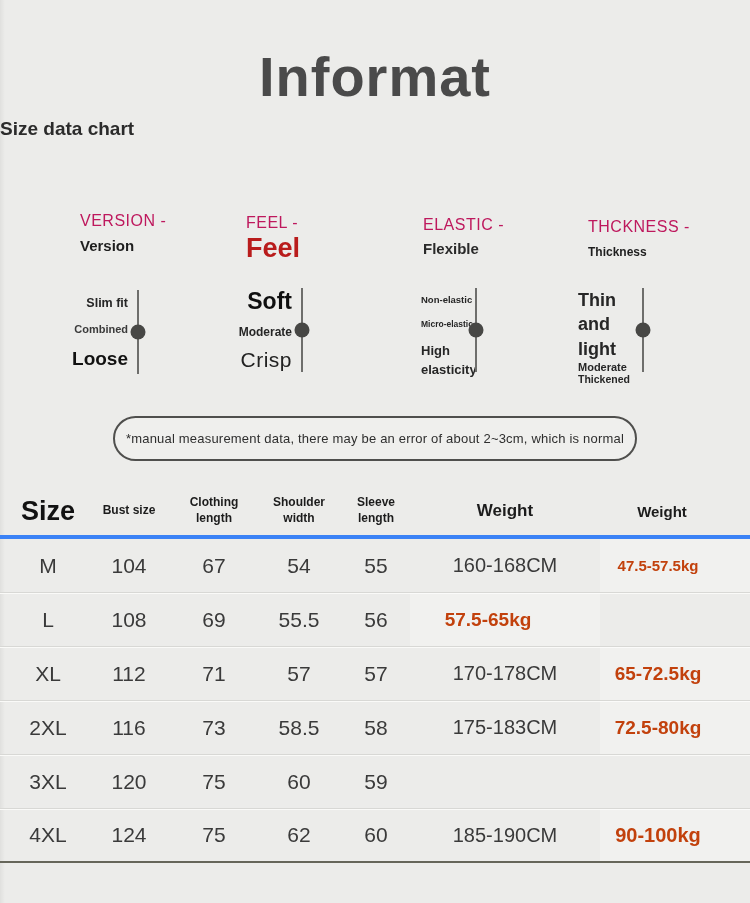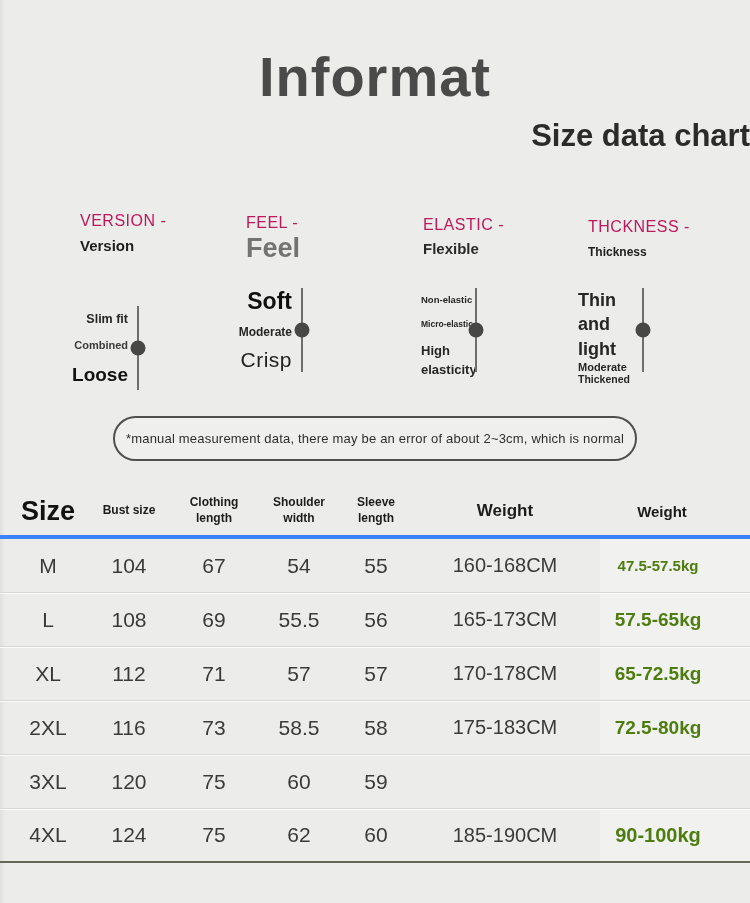--- a/index.html
+++ b/index.html
@@ -19,21 +19,21 @@
   }
 
   
   .title{
     position:absolute; top:44px; left:0; width:100%;
     text-align:center; font-size:56px; font-weight:700;
     color:#4a4a4a; letter-spacing:1px;
   }
   .subtitle{
     position:absolute; top:118px; left:0; width:100%;
-    text-align:right; font-size:31px; font-weight:700; color:#2b2b2b;
+    text-align:left; font-size:19px; font-weight:700; color:#2b2b2b;
   }
 
   
   .attr-group{ position:absolute; }
   .attr-head-label{ font-size:16px; color:#be185d; letter-spacing:.5px; white-space:nowrap; }
   .attr-head-sub{ font-weight:700; white-space:nowrap; }
 
   .scale{ position:absolute; display:flex; align-items:flex-start; }
   .scale-labels{
     display:flex; flex-direction:column; justify-content:space-between;
@@ -46,30 +46,30 @@
   .scale-dot{
     position:absolute; left:50%; top:50%; transform:translate(-50%,-50%);
     width:15px; height:15px; border-radius:50%; background:#474745;
   }
   .opt{ color:#262626; }
 
   
   .g1{ left:58px; top:212px; }
   .g1 .attr-header{ margin-left:22px; }
   .g1 .attr-head-sub{ font-size:15px; color:#1e1e1e; margin-top:7px; }
-  .g1 .scale{ top:94px; left:0; }
+  .g1 .scale{ top:78px; left:0; }
   .g1 .scale-labels{ width:70px; height:80px; padding-top:6px; }
   .g1 .opt-0{ font-size:12.5px; font-weight:700; }
   .g1 .opt-1{ font-size:11px;  font-weight:700; color:#3a3a3a; }
   .g1 .opt-2{ font-size:19px;  font-weight:700; color:#111; }
 
   
   .g2{ left:232px; top:214px; }
   .g2 .attr-header{ margin-left:14px; }
-  .g2 .attr-head-sub{ font-size:27px; color:#737373; margin-top:1px; }
+  .g2 .attr-head-sub{ font-size:27px; color:#b91c1c; margin-top:1px; }
   .g2 .scale{ top:74px; left:0; }
   .g2 .scale-labels{ width:60px; height:84px; }
   .g2 .opt-0{ font-size:23px; font-weight:700; color:#0f0f0f; }
   .g2 .opt-1{ font-size:12px; font-weight:700; }
   .g2 .opt-2{ font-size:21px; font-weight:400; color:#222; letter-spacing:.5px; }
 
   
   .g3{ left:421px; top:216px; }
   .g3 .attr-header{ margin-left:2px; }
   .g3 .attr-head-sub{ font-size:15px; color:#2a2a2a; margin-top:6px; }
@@ -116,21 +116,21 @@
   .cell,.hcell{ text-align:center; }
   .hcell{ color:#1c1c1c; font-weight:700; }
   .hcell.col-0{ font-size:27px; color:#121212; padding-left:10px; }
   .hcell.col-1,.hcell.col-2,.hcell.col-3,.hcell.col-4{ font-size:12px; line-height:1.3; }
   .hcell.col-5{ font-size:17px; }
   .hcell.col-6{ font-size:15px; padding-right:26px; }
   .cell{ font-size:21px; color:#3a3a3a; }
   .cell.col-0{ padding-left:10px; }
   .cell.col-5{ font-size:20px; }
   .cell.col-6{
-    font-weight:700; color:#4d7c0f; padding-right:34px;
+    font-weight:700; color:#c2410c; padding-right:34px;
     background:rgba(255,255,255,0.25);
     align-self:stretch; display:flex; align-items:center; justify-content:center;text-align:right;
   }
   .row-0 .cell.col-6{ font-size:15px; }
   .row-1 .cell.col-6{ font-size:19px; }
   .row-2 .cell.col-6{ font-size:19px; }
   .row-3 .cell.col-6{ font-size:19px; }
   .row-4 .cell.col-6{ font-size:21px; }
   .row-5 .cell.col-6{ font-size:20px; }
 </style>
@@ -231,21 +231,20 @@
         <div class="cell col-4">55</div>
         <div class="cell col-5">160-168CM</div>
         <div class="cell col-6">47.5-57.5kg</div>
       </div>
       <div class="trow row-1">
         <div class="cell col-0">L</div>
         <div class="cell col-1">108</div>
         <div class="cell col-2">69</div>
         <div class="cell col-3">55.5</div>
         <div class="cell col-4">56</div>
-        <div class="cell col-5">165-173CM</div>
         <div class="cell col-6">57.5-65kg</div>
       </div>
       <div class="trow row-2">
         <div class="cell col-0">XL</div>
         <div class="cell col-1">112</div>
         <div class="cell col-2">71</div>
         <div class="cell col-3">57</div>
         <div class="cell col-4">57</div>
         <div class="cell col-5">170-178CM</div>
         <div class="cell col-6">65-72.5kg</div>

